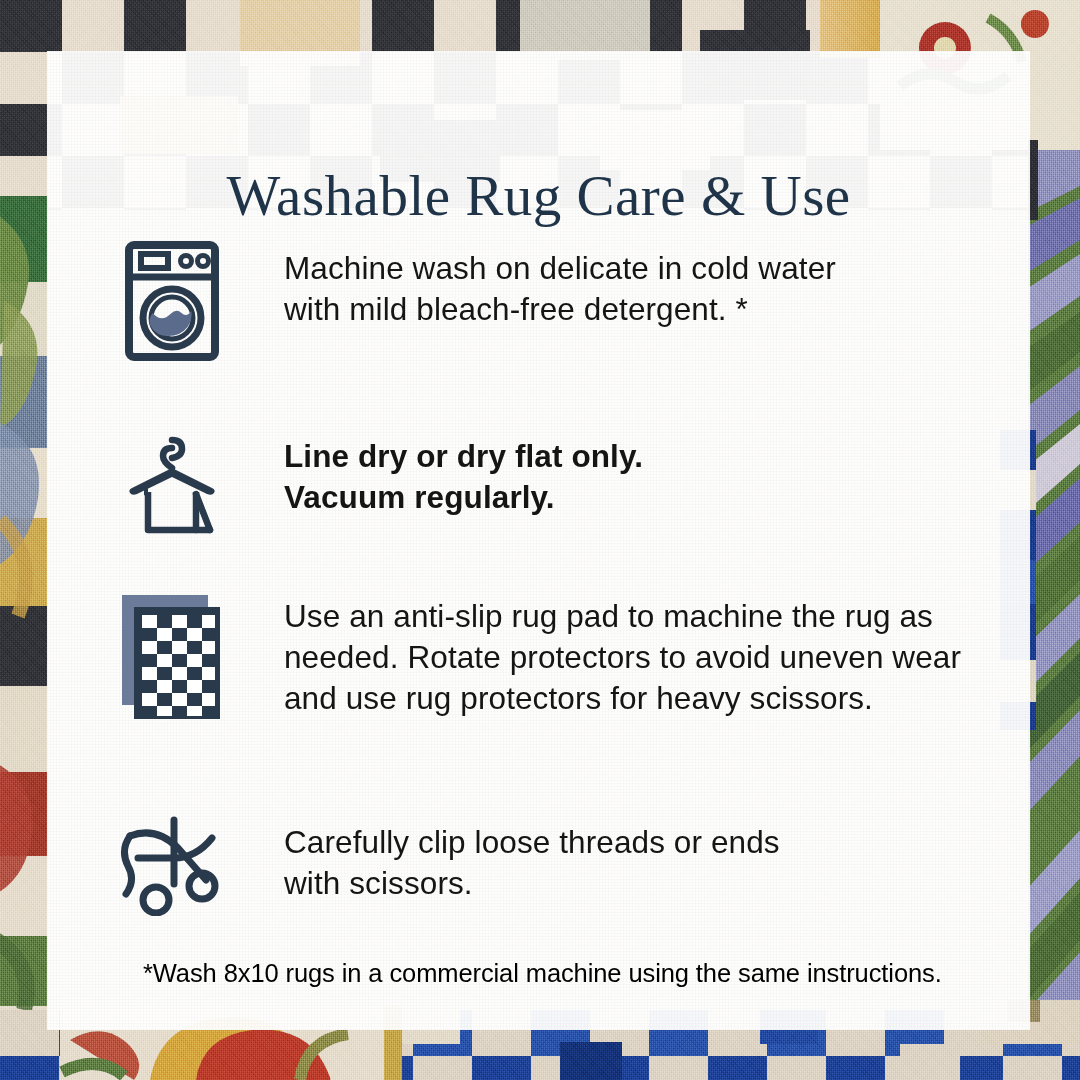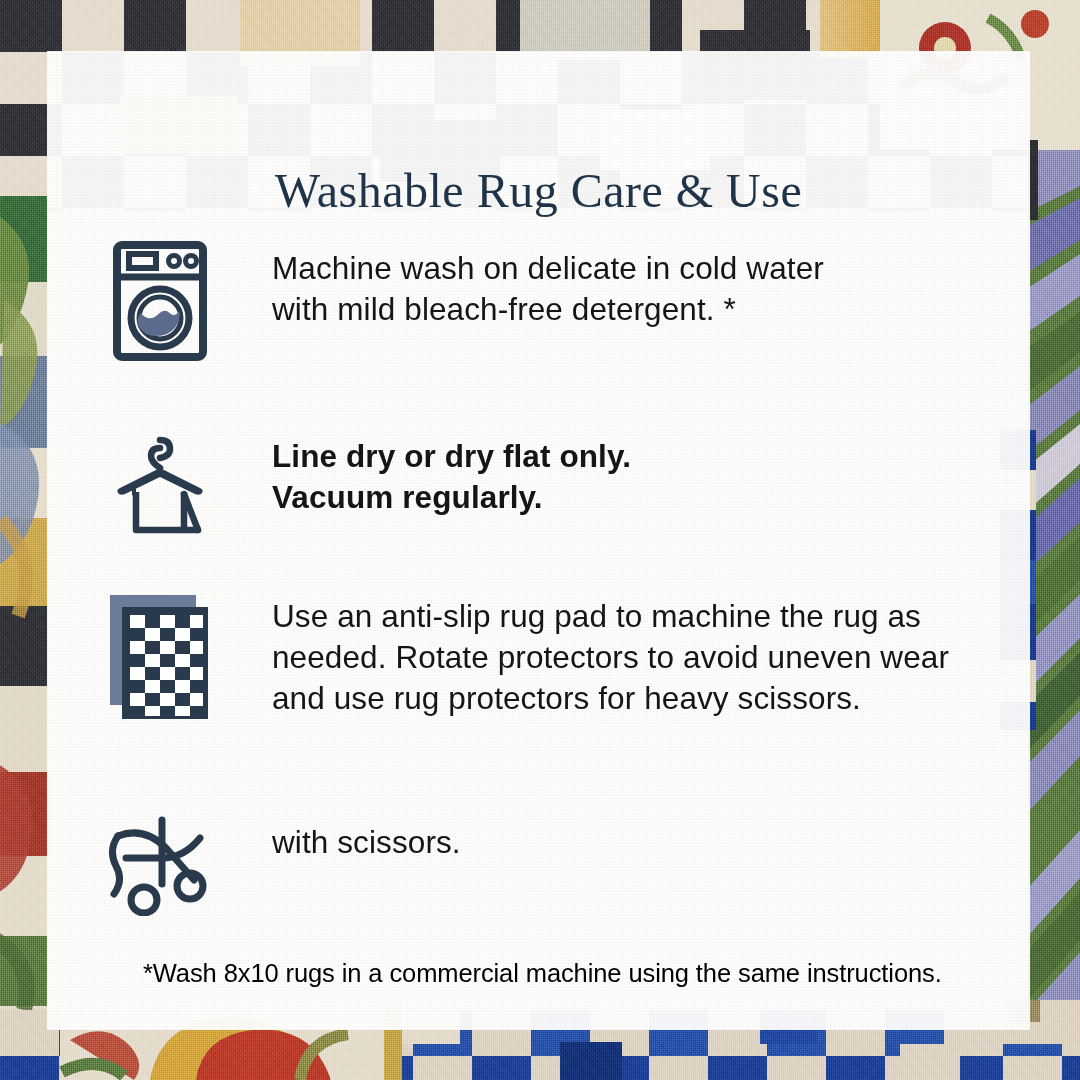--- a/index.html
+++ b/index.html
@@ -45,28 +45,28 @@
       repeating-linear-gradient(0deg, rgba(120,110,95,.03) 0 1px, rgba(255,255,255,0) 1px 3px);
     pointer-events:none;
   }
 
   .card-inner{position:relative;width:100%;height:100%;}
 
   .title{
     position:absolute;left:0;right:0;top:115px;
     text-align:center;
     font-family:"Liberation Serif", serif;
-    font-size:48px;
+    font-size:57px;
     line-height:1.05;
     letter-spacing:.5px;
     color:#1f3448;
     white-space:nowrap;
   }
 
-  .rows{position:absolute;left:0;top:183px;width:100%;}
+  .rows{position:absolute;left:12px;top:183px;width:100%;}
 
   .row{
     position:relative;
     display:flex;
     align-items:flex-start;
   }
   .row-1{height:172px;}
   .row-2{height:172px;font-weight:bold;}
   .row-3{height:208px;}
   .row-4{height:140px;}
@@ -320,20 +320,21 @@
                 <path d="M96 24 Q80 44 58 44 L22 44"></path>
                 <path d="M58 6 L58 70"></path>
                 <path d="M58 6 L58 70" stroke-width="5"></path>
                 <circle cx="40" cy="86" r="13"></circle>
                 <circle cx="86" cy="72" r="13"></circle>
                 <path d="M14 22 Q4 36 12 52 Q20 66 10 80"></path>
               </g>
             </svg>
           </div>
           <div class="text-cell">
+            <span class="ln">Carefully clip loose threads or ends</span>
             <span class="ln">with scissors.</span>
           </div>
         </div>
 
       </div>
 
       <div class="footnote">*Wash 8x10 rugs in a commercial machine using the same instructions.</div>
 
     </div>
   </div>

